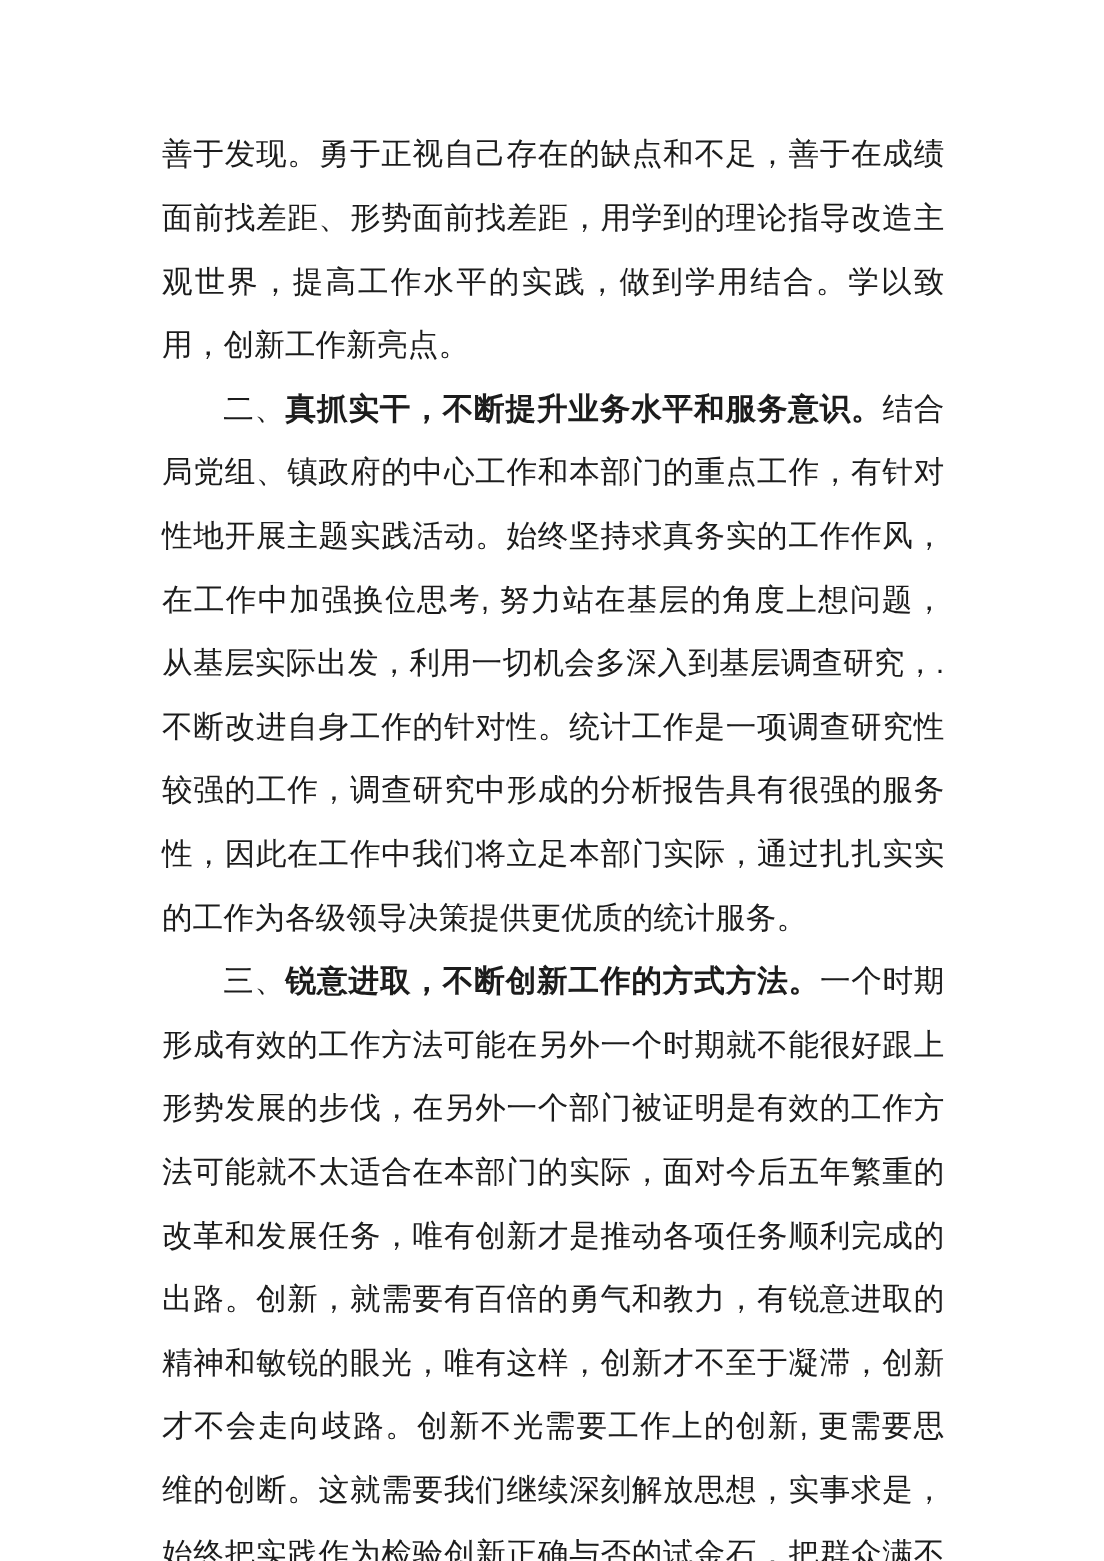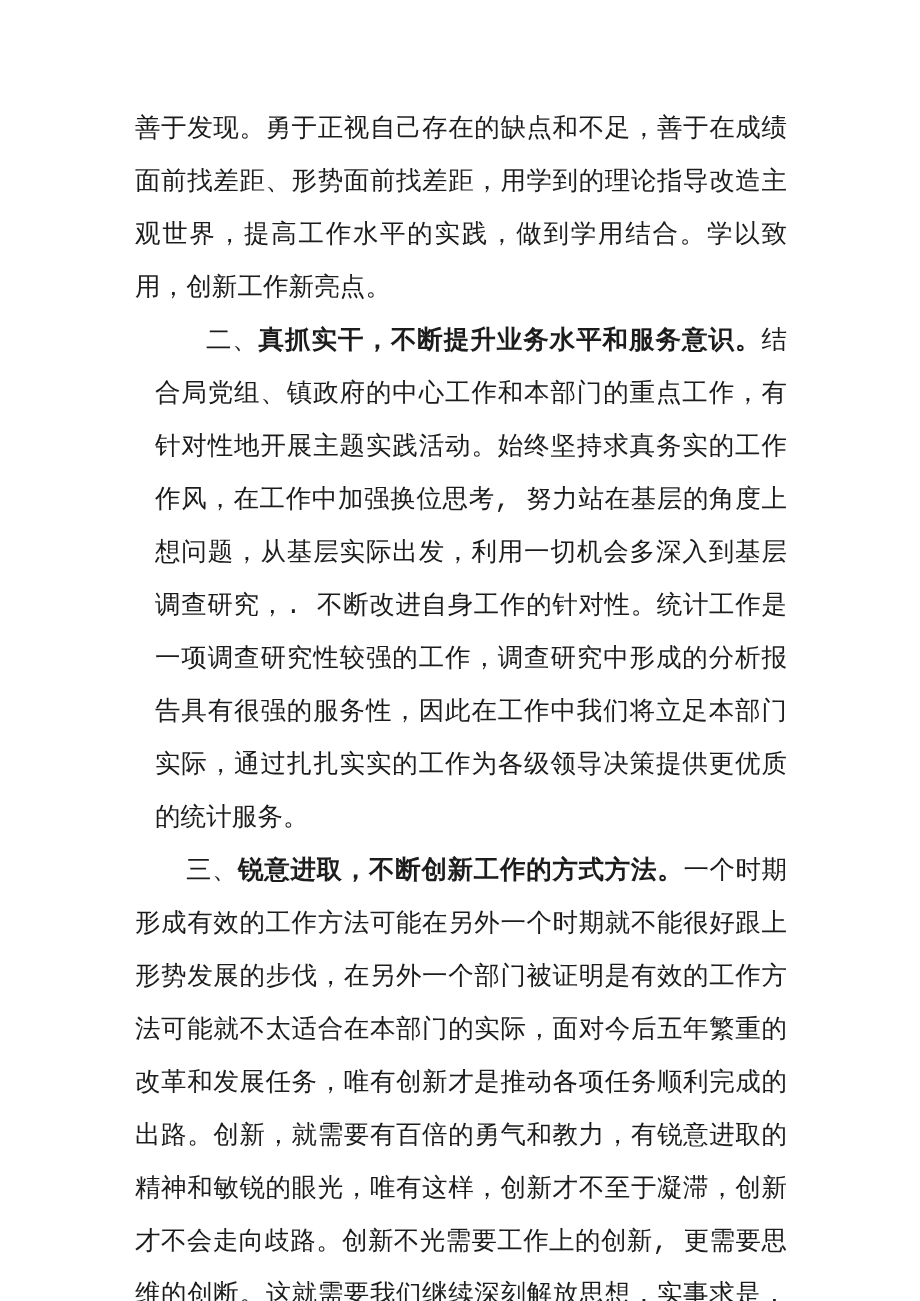--- a/index.html
+++ b/index.html
@@ -18,21 +18,21 @@
   }
   .text-column {
     position: absolute;
     left: 135px;
     top: 103px;
     width: 652px;
   }
   .doc-paragraph {
     margin: 0;
     padding: 0;
-    font-family: Liberation Mono, monospace;
+    font-family: Liberation Sans, sans-serif;
     font-size: 25.5px;
     line-height: 53px;
     color: #1c1c1c;
     text-align: justify;
     text-justify: inter-character;
     letter-spacing: 0.1px;
     word-break: break-all;
     -webkit-font-smoothing: antialiased;
   }
   .doc-paragraph.indented {
@@ -48,16 +48,16 @@
   .run {
     font-weight: normal;
   }
 </style>
 </head>
 <body>
 
 <div class="page" style="background: rgb(255, 255, 255);">
   <div class="text-column" id="text-column">
       <p class="doc-paragraph" style="color: rgb(28, 28, 28);"><span class="run">善于发现。勇于正视自己存在的缺点和不足，善于在成绩面前找差距、形势面前找差距，用学到的理论指导改造主观世界，提高工作水平的实践，做到学用结合。学以致用，创新工作新亮点。</span></p>
-      <p class="doc-paragraph indented" style="color: rgb(28, 28, 28); margin-left: 20px;"><span class="heading-num">二、</span><span class="heading-bold">真抓实干，不断提升业务水平和服务意识。</span><span class="run">结合局党组、镇政府的中心工作和本部门的重点工作，有针对性地开展主题实践活动。始终坚持求真务实的工作作风，在工作中加强换位思考, 努力站在基层的角度上想问题，从基层实际出发，利用一切机会多深入到基层调查研究，. 不断改进自身工作的针对性。统计工作是一项调查研究性较强的工作，调查研究中形成的分析报告具有很强的服务性，因此在工作中我们将立足本部门实际，通过扎扎实实的工作为各级领导决策提供更优质的统计服务。</span></p>
+      <p class="doc-paragraph indented" style="color: rgb(28, 28, 28);"><span class="heading-num">二、</span><span class="heading-bold">真抓实干，不断提升业务水平和服务意识。</span><span class="run">结合局党组、镇政府的中心工作和本部门的重点工作，有针对性地开展主题实践活动。始终坚持求真务实的工作作风，在工作中加强换位思考, 努力站在基层的角度上想问题，从基层实际出发，利用一切机会多深入到基层调查研究，. 不断改进自身工作的针对性。统计工作是一项调查研究性较强的工作，调查研究中形成的分析报告具有很强的服务性，因此在工作中我们将立足本部门实际，通过扎扎实实的工作为各级领导决策提供更优质的统计服务。</span></p>
       <p class="doc-paragraph indented" style="color: rgb(28, 28, 28);"><span class="heading-num">三、</span><span class="heading-bold">锐意进取，不断创新工作的方式方法。</span><span class="run">一个时期形成有效的工作方法可能在另外一个时期就不能很好跟上形势发展的步伐，在另外一个部门被证明是有效的工作方法可能就不太适合在本部门的实际，面对今后五年繁重的改革和发展任务，唯有创新才是推动各项任务顺利完成的出路。创新，就需要有百倍的勇气和教力，有锐意进取的精神和敏锐的眼光，唯有这样，创新才不至于凝滞，创新才不会走向歧路。创新不光需要工作上的创新, 更需要思维的创断。这就需要我们继续深刻解放思想，实事求是，始终把实践作为检验创新正确与否的试金石，把群众满不满意作为评判创新价值的标准。更为重要的是，在工作中如果发现问题，就应该正视而不是忽略问题，就应该及时解决问题面非绕过问题。</span></p>
     </div>
 </div>
 
 </body></html>

